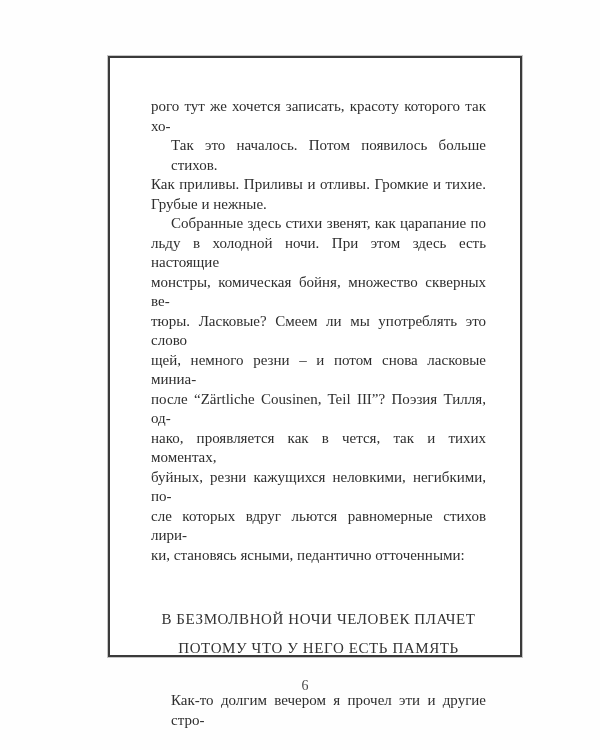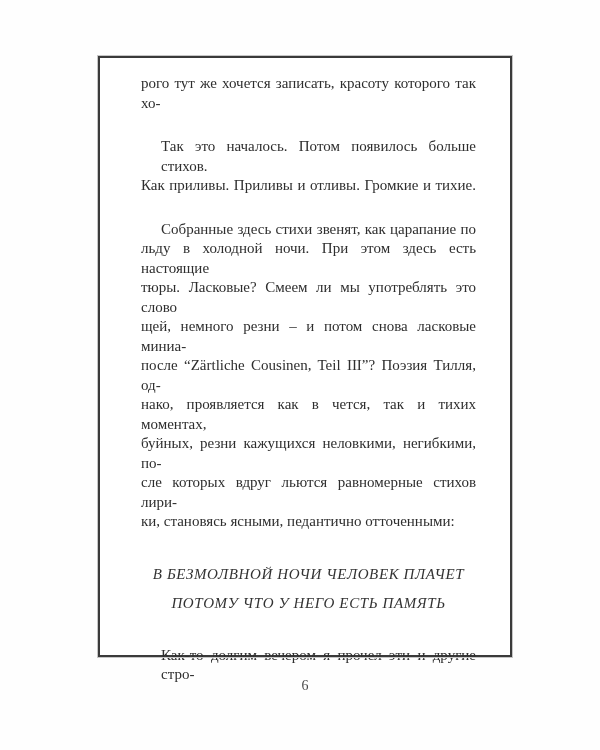--- a/index.html
+++ b/index.html
@@ -12,46 +12,45 @@
   *{ margin:0; padding:0; box-sizing:border-box; }
   html,body{ width:600px; height:750px; }
   body{
     background: var(--bg);
     font-family: "Liberation Serif", "DejaVu Serif", serif;
     position: relative;
     overflow: hidden;
   }
   .page-frame{
     position:absolute;
-    left:98px; top:56px;
+    left:108px; top:56px;
     width:414px; height:601px;
     border:2px solid var(--border-dark);
     outline:1px solid var(--border-light);
     background:#fff;
-    padding:16px 34px 0 41px;
+    padding:39px 34px 0 41px;
   }
   .text-block{
     width:335px;
     color:var(--ink);
     font-size:15px;
     line-height:19.5px;
   }
-  .paragraph{ margin-top:24px; }
+  .paragraph{ margin-top:0; }
   .paragraph:first-child{ margin-top:0; }
   .line{
     text-align:justify;
     text-align-last:justify;
     white-space:normal;
   }
   .line.first-indent{ padding-left:20px; }
   .line.last-left{ text-align-last:left; }
   .poem-quote{
-    margin-top:28px;
+    margin-top:40px;
     margin-bottom:28px;
-    font-style:italic;
   }
   .poem-quote .quote-line{
     text-align:center;
     font-size:15px;
     line-height:29px;
     letter-spacing:0.6px;
     color:#333333;
   }
   .page-number{
     position:absolute;
@@ -66,24 +65,26 @@
 <body>
 
 <div class="page-frame">
   <div class="text-block" id="text-block">
       <div class="paragraph">
         <div class="line">рого тут же хочется записать, красоту которого так хо-</div>
       </div>
       <div class="paragraph">
         <div class="line first-indent">Так это началось. Потом появилось больше стихов.</div>
         <div class="line">Как приливы. Приливы и отливы. Громкие и тихие.</div>
+        <div class="line last-left">Грубые и нежные.</div>
       </div>
       <div class="paragraph">
         <div class="line first-indent">Собранные здесь стихи звенят, как царапание по</div>
         <div class="line">льду в холодной ночи. При этом здесь есть настоящие</div>
+        <div class="line">монстры, комическая бойня, множество скверных ве-</div>
         <div class="line">тюры. Ласковые? Смеем ли мы употреблять это слово</div>
         <div class="line">щей, немного резни – и потом снова ласковые миниа-</div>
         <div class="line">после “Zärtliche Cousinen, Teil III”? Поэзия Тилля, од-</div>
         <div class="line">нако, проявляется как в чется, так и тихих моментах,</div>
         <div class="line">буйных, резни кажущихся неловкими, негибкими, по-</div>
         <div class="line">сле которых вдруг льются равномерные стихов лири-</div>
         <div class="line last-left">ки, становясь ясными, педантично отточенными:</div>
       </div>
       <div class="poem-quote">
         <div class="quote-line">В БЕЗМОЛВНОЙ НОЧИ ЧЕЛОВЕК ПЛАЧЕТ</div>

